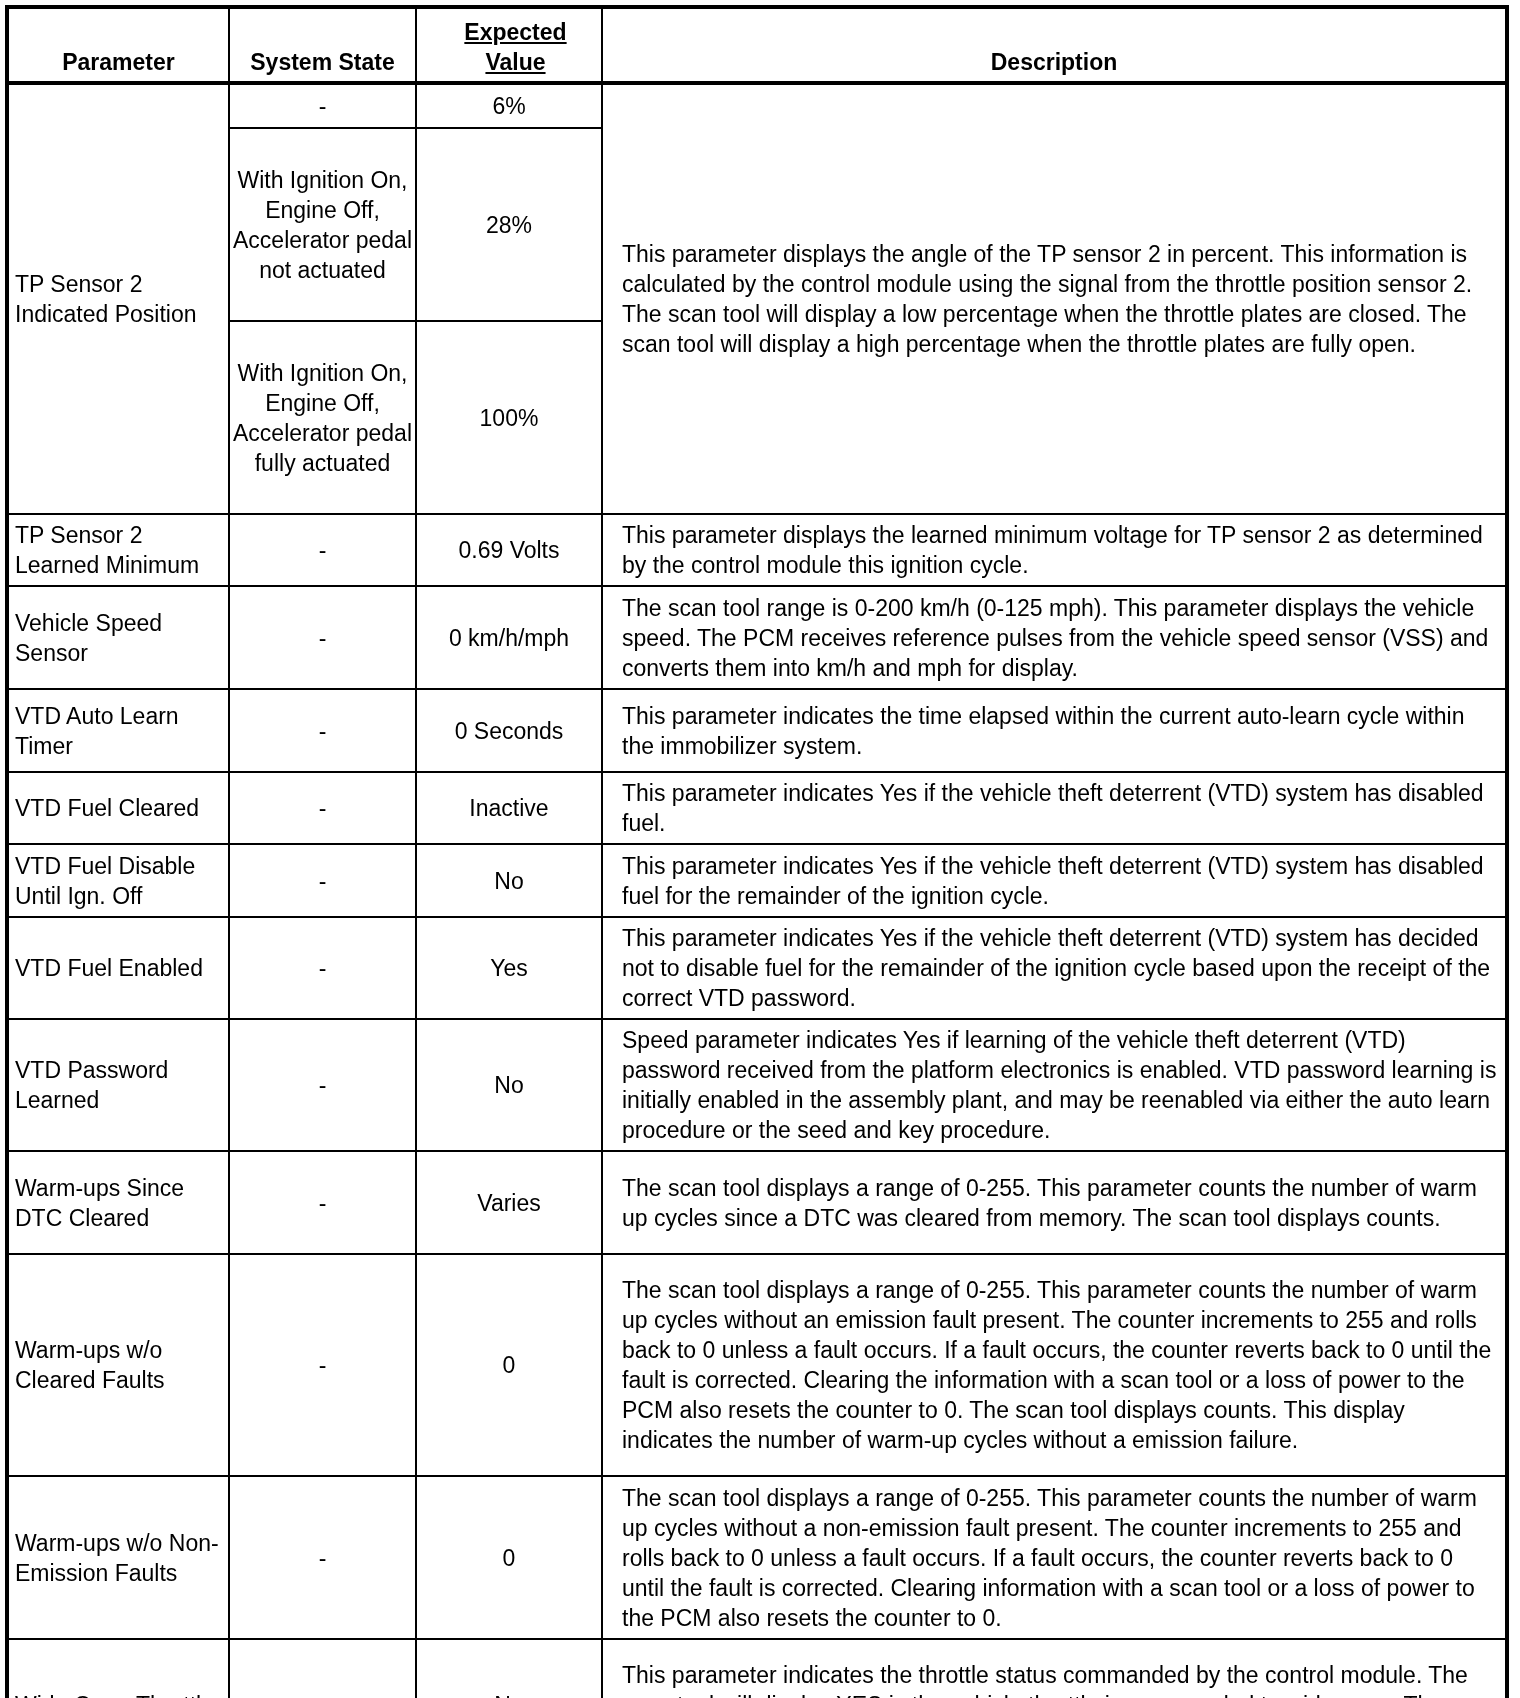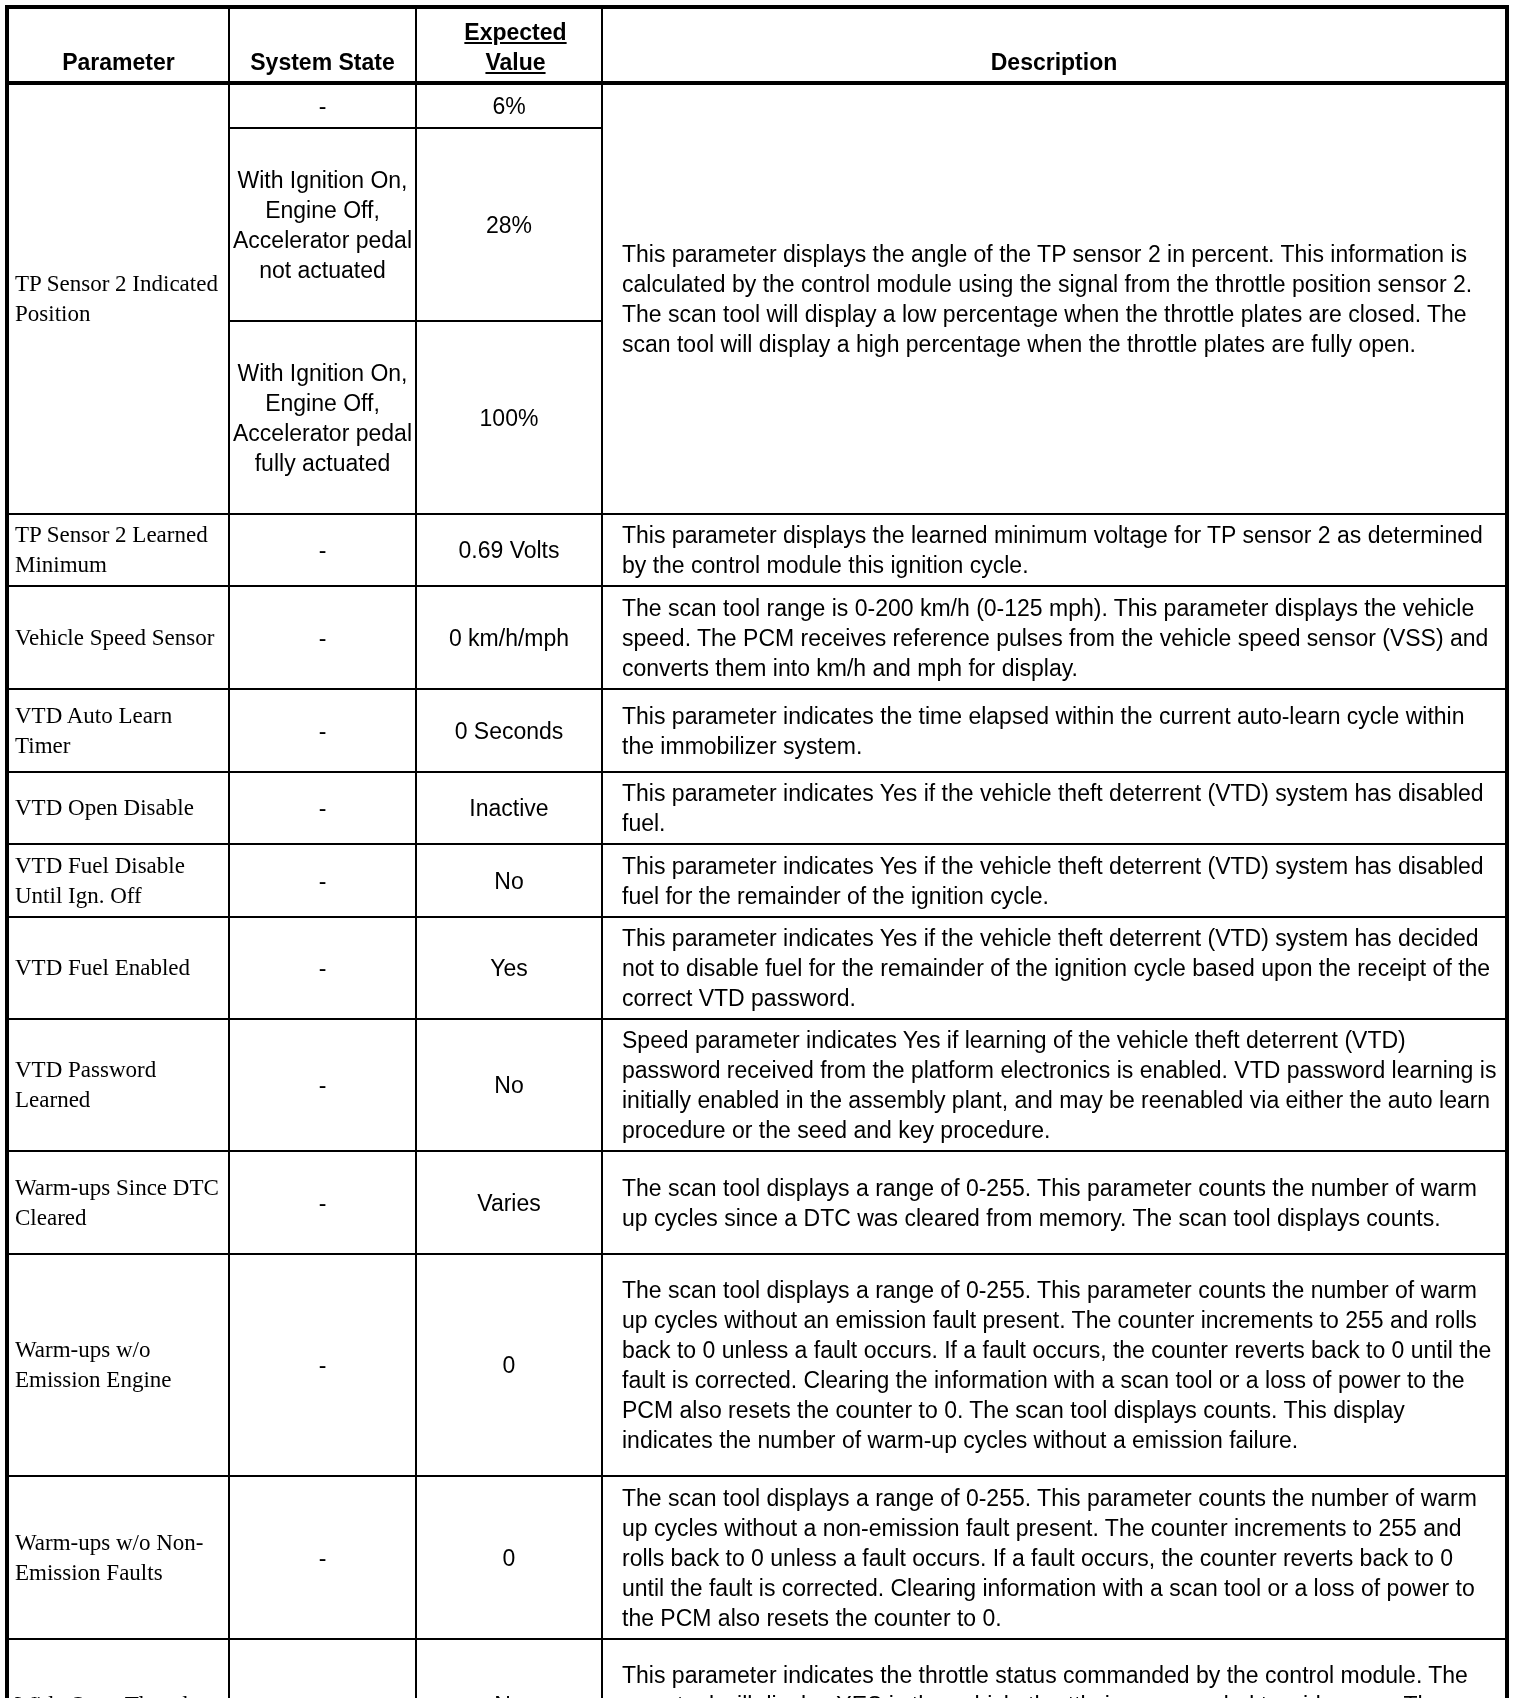--- a/index.html
+++ b/index.html
@@ -14,21 +14,21 @@
   }
   table.params col.c1 { width: 222px; }
   table.params col.c2 { width: 187px; }
   table.params col.c3 { width: 186px; }
   table.params col.c4 { width: auto; }
   th, td { border: 2px solid #000; vertical-align: middle; }
   thead th { font-weight: bold; text-align: center; vertical-align: bottom;
              padding: 4px 4px 4px 4px; height: 64px; }
   thead tr { border-bottom: 4px solid #000; }
   thead th { border-bottom: 4px solid #000; }
-  td.param { text-align: left; padding: 2px 4px 2px 6px; font-family: Liberation Serif, serif; }
+  td.param { text-align: left; padding: 2px 4px 2px 6px; }
   td.state { text-align: center; padding: 2px 4px; }
   td.value { text-align: center; padding: 2px 4px; }
   td.desc  { text-align: left; padding: 2px 6px 2px 19px; }
   tr.r-tp-a td { height: 38px; }
   tr.r-tp-b td.state, tr.r-tp-c td.state { padding: 18px 2px; }
 </style>
 </head>
 <body>
 
 <table class="params">
@@ -75,21 +75,21 @@
       <td class="value">0 km/h/mph</td>
       <td class="desc">The scan tool range is 0-200 km/h (0-125 mph). This parameter displays the vehicle speed. The PCM receives reference pulses from the vehicle speed sensor (VSS) and converts them into km/h and mph for display.</td>
     </tr>
     <tr style="height:83px;">
       <td class="param">VTD Auto Learn Timer</td>
       <td class="state">-</td>
       <td class="value">0 Seconds</td>
       <td class="desc">This parameter indicates the time elapsed within the current auto-learn cycle within the immobilizer system.</td>
     </tr>
     <tr style="height:72px;">
-      <td class="param">VTD Open Disable</td>
+      <td class="param">VTD Fuel Cleared</td>
       <td class="state">-</td>
       <td class="value">Inactive</td>
       <td class="desc">This parameter indicates Yes if the vehicle theft deterrent (VTD) system has disabled fuel.</td>
     </tr>
     <tr style="height:73px;">
       <td class="param">VTD Fuel Disable Until Ign. Off</td>
       <td class="state">-</td>
       <td class="value">No</td>
       <td class="desc">This parameter indicates Yes if the vehicle theft deterrent (VTD) system has disabled fuel for the remainder of the ignition cycle.</td>
     </tr>
@@ -105,21 +105,21 @@
       <td class="value">No</td>
       <td class="desc">Speed parameter indicates Yes if learning of the vehicle theft deterrent (VTD) password received from the platform electronics is enabled. VTD password learning is initially enabled in the assembly plant, and may be reenabled via either the auto learn procedure or the seed and key procedure.</td>
     </tr>
     <tr style="height:103px;">
       <td class="param">Warm-ups Since DTC Cleared</td>
       <td class="state">-</td>
       <td class="value">Varies</td>
       <td class="desc">The scan tool displays a range of 0-255. This parameter counts the number of warm up cycles since a DTC was cleared from memory. The scan tool displays counts.</td>
     </tr>
     <tr style="height:222px;">
-      <td class="param">Warm-ups w/o Emission Engine</td>
+      <td class="param">Warm-ups w/o Cleared Faults</td>
       <td class="state">-</td>
       <td class="value">0</td>
       <td class="desc">The scan tool displays a range of 0-255. This parameter counts the number of warm up cycles without an emission fault present. The counter increments to 255 and rolls back to 0 unless a fault occurs. If a fault occurs, the counter reverts back to 0 until the fault is corrected. Clearing the information with a scan tool or a loss of power to the PCM also resets the counter to 0. The scan tool displays counts. This display indicates the number of warm-up cycles without a emission failure.</td>
     </tr>
     <tr style="height:163px;">
       <td class="param">Warm-ups w/o Non-Emission Faults</td>
       <td class="state">-</td>
       <td class="value">0</td>
       <td class="desc">The scan tool displays a range of 0-255. This parameter counts the number of warm up cycles without a non-emission fault present. The counter increments to 255 and rolls back to 0 unless a fault occurs. If a fault occurs, the counter reverts back to 0 until the fault is corrected. Clearing information with a scan tool or a loss of power to the PCM also resets the counter to 0.</td>
     </tr>

